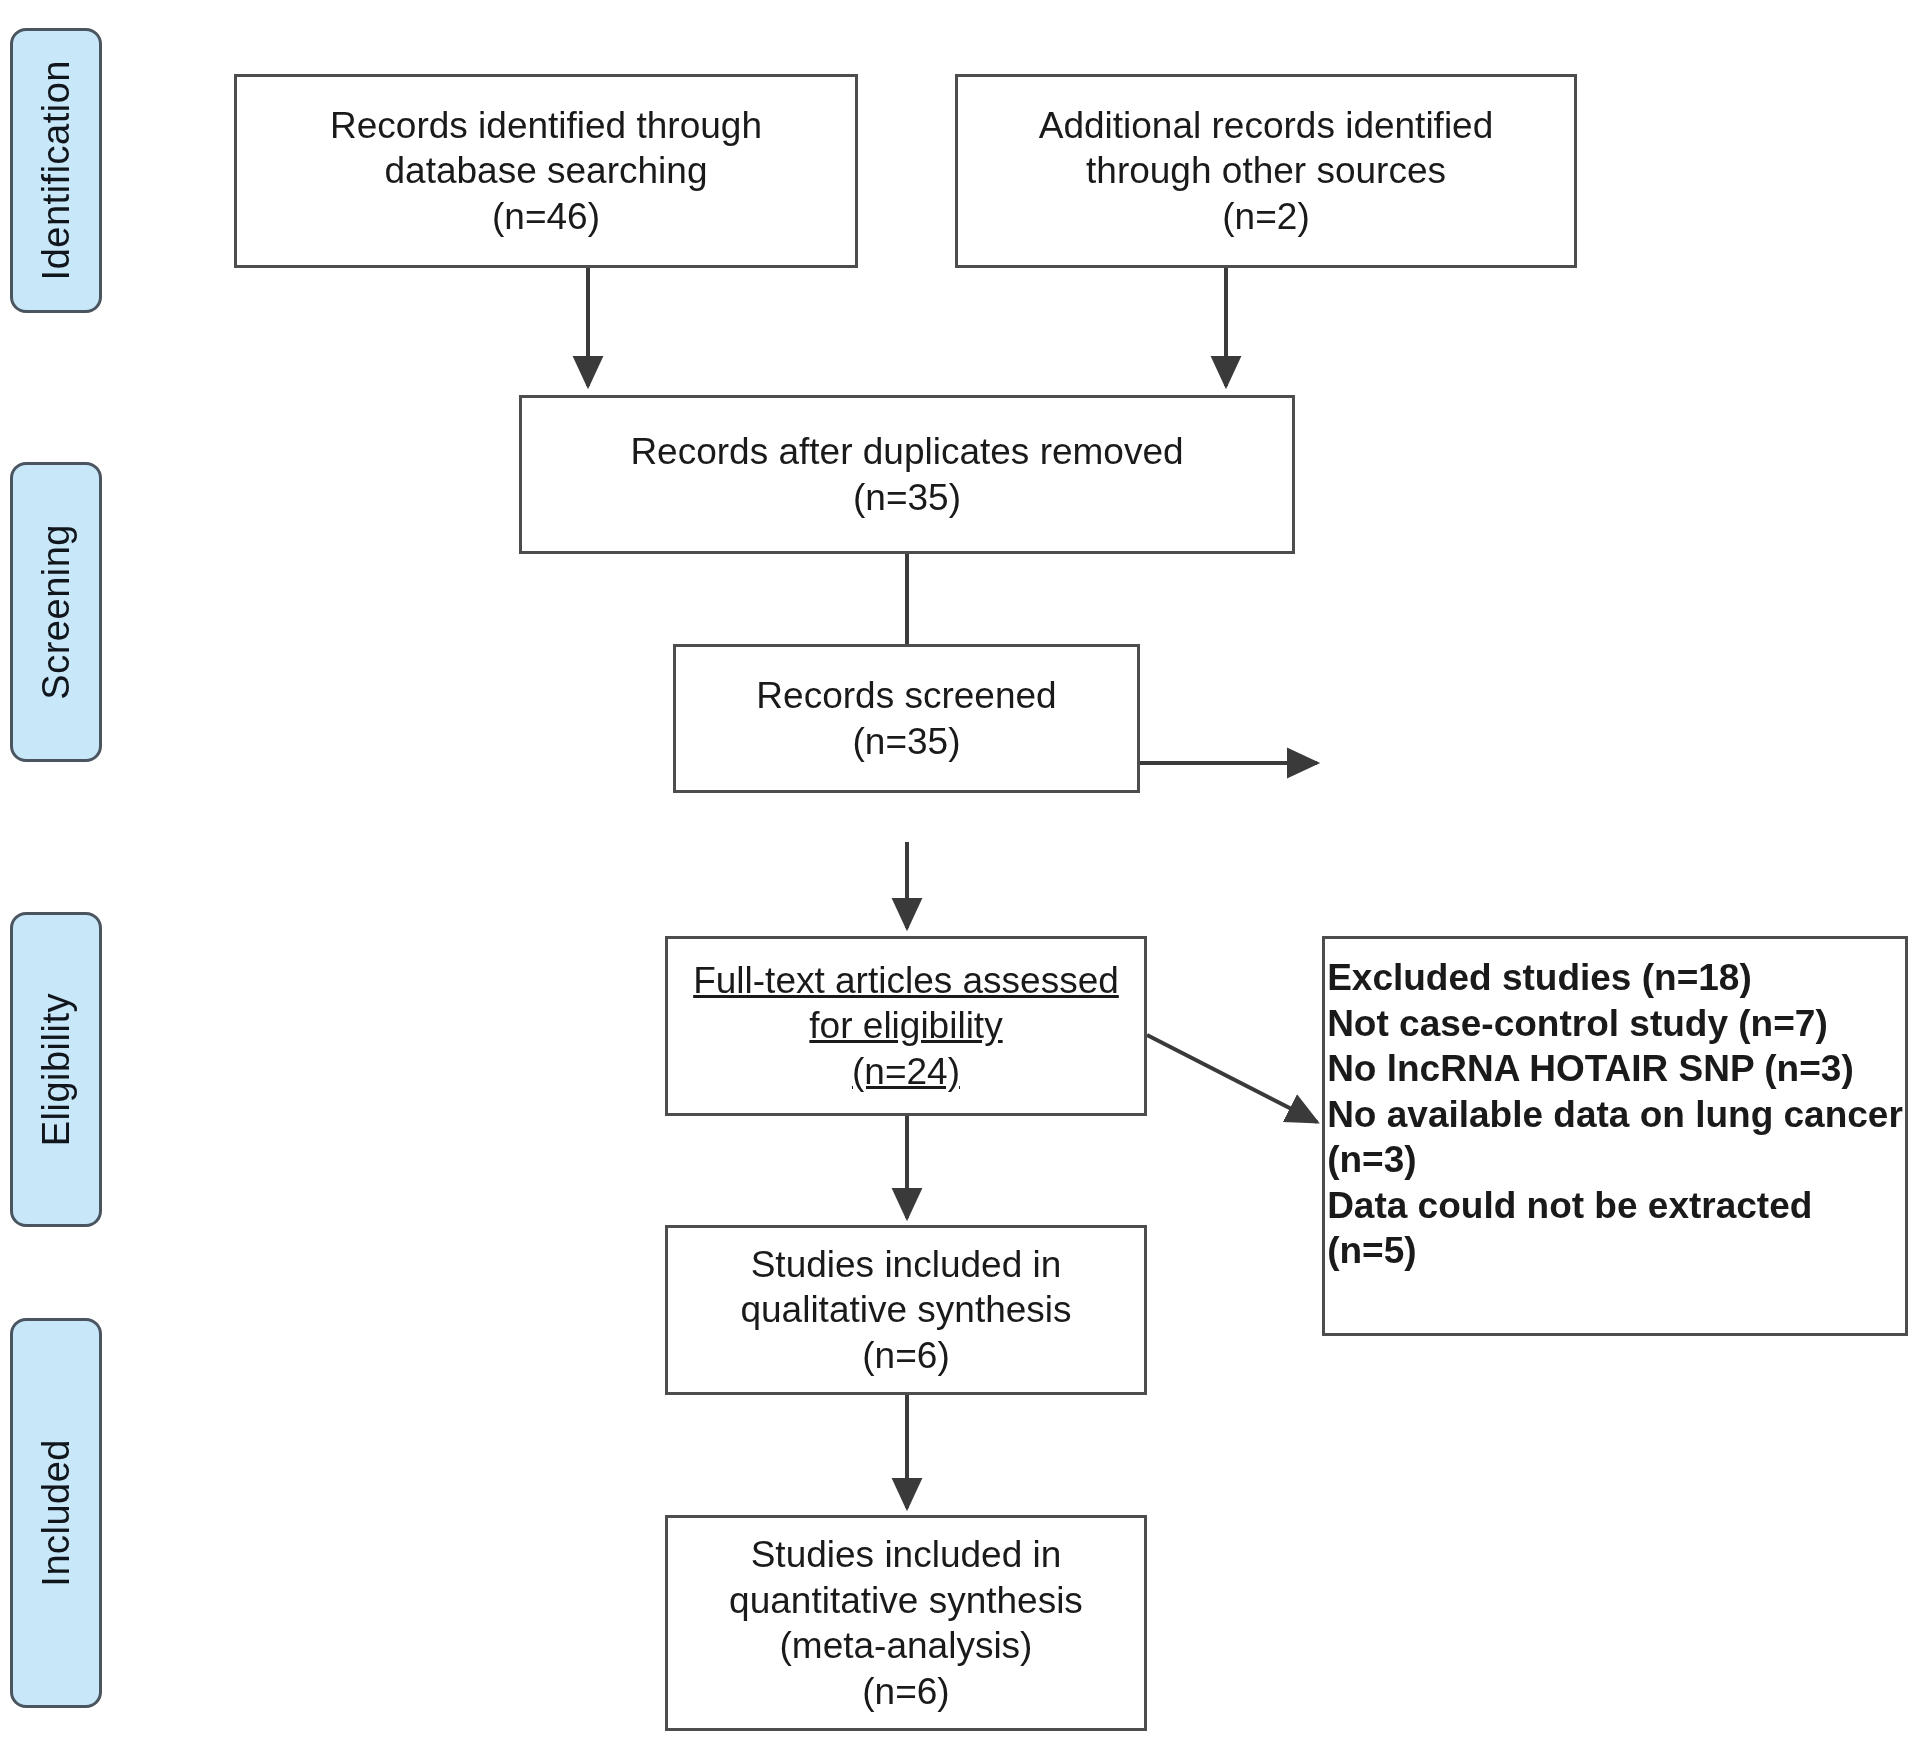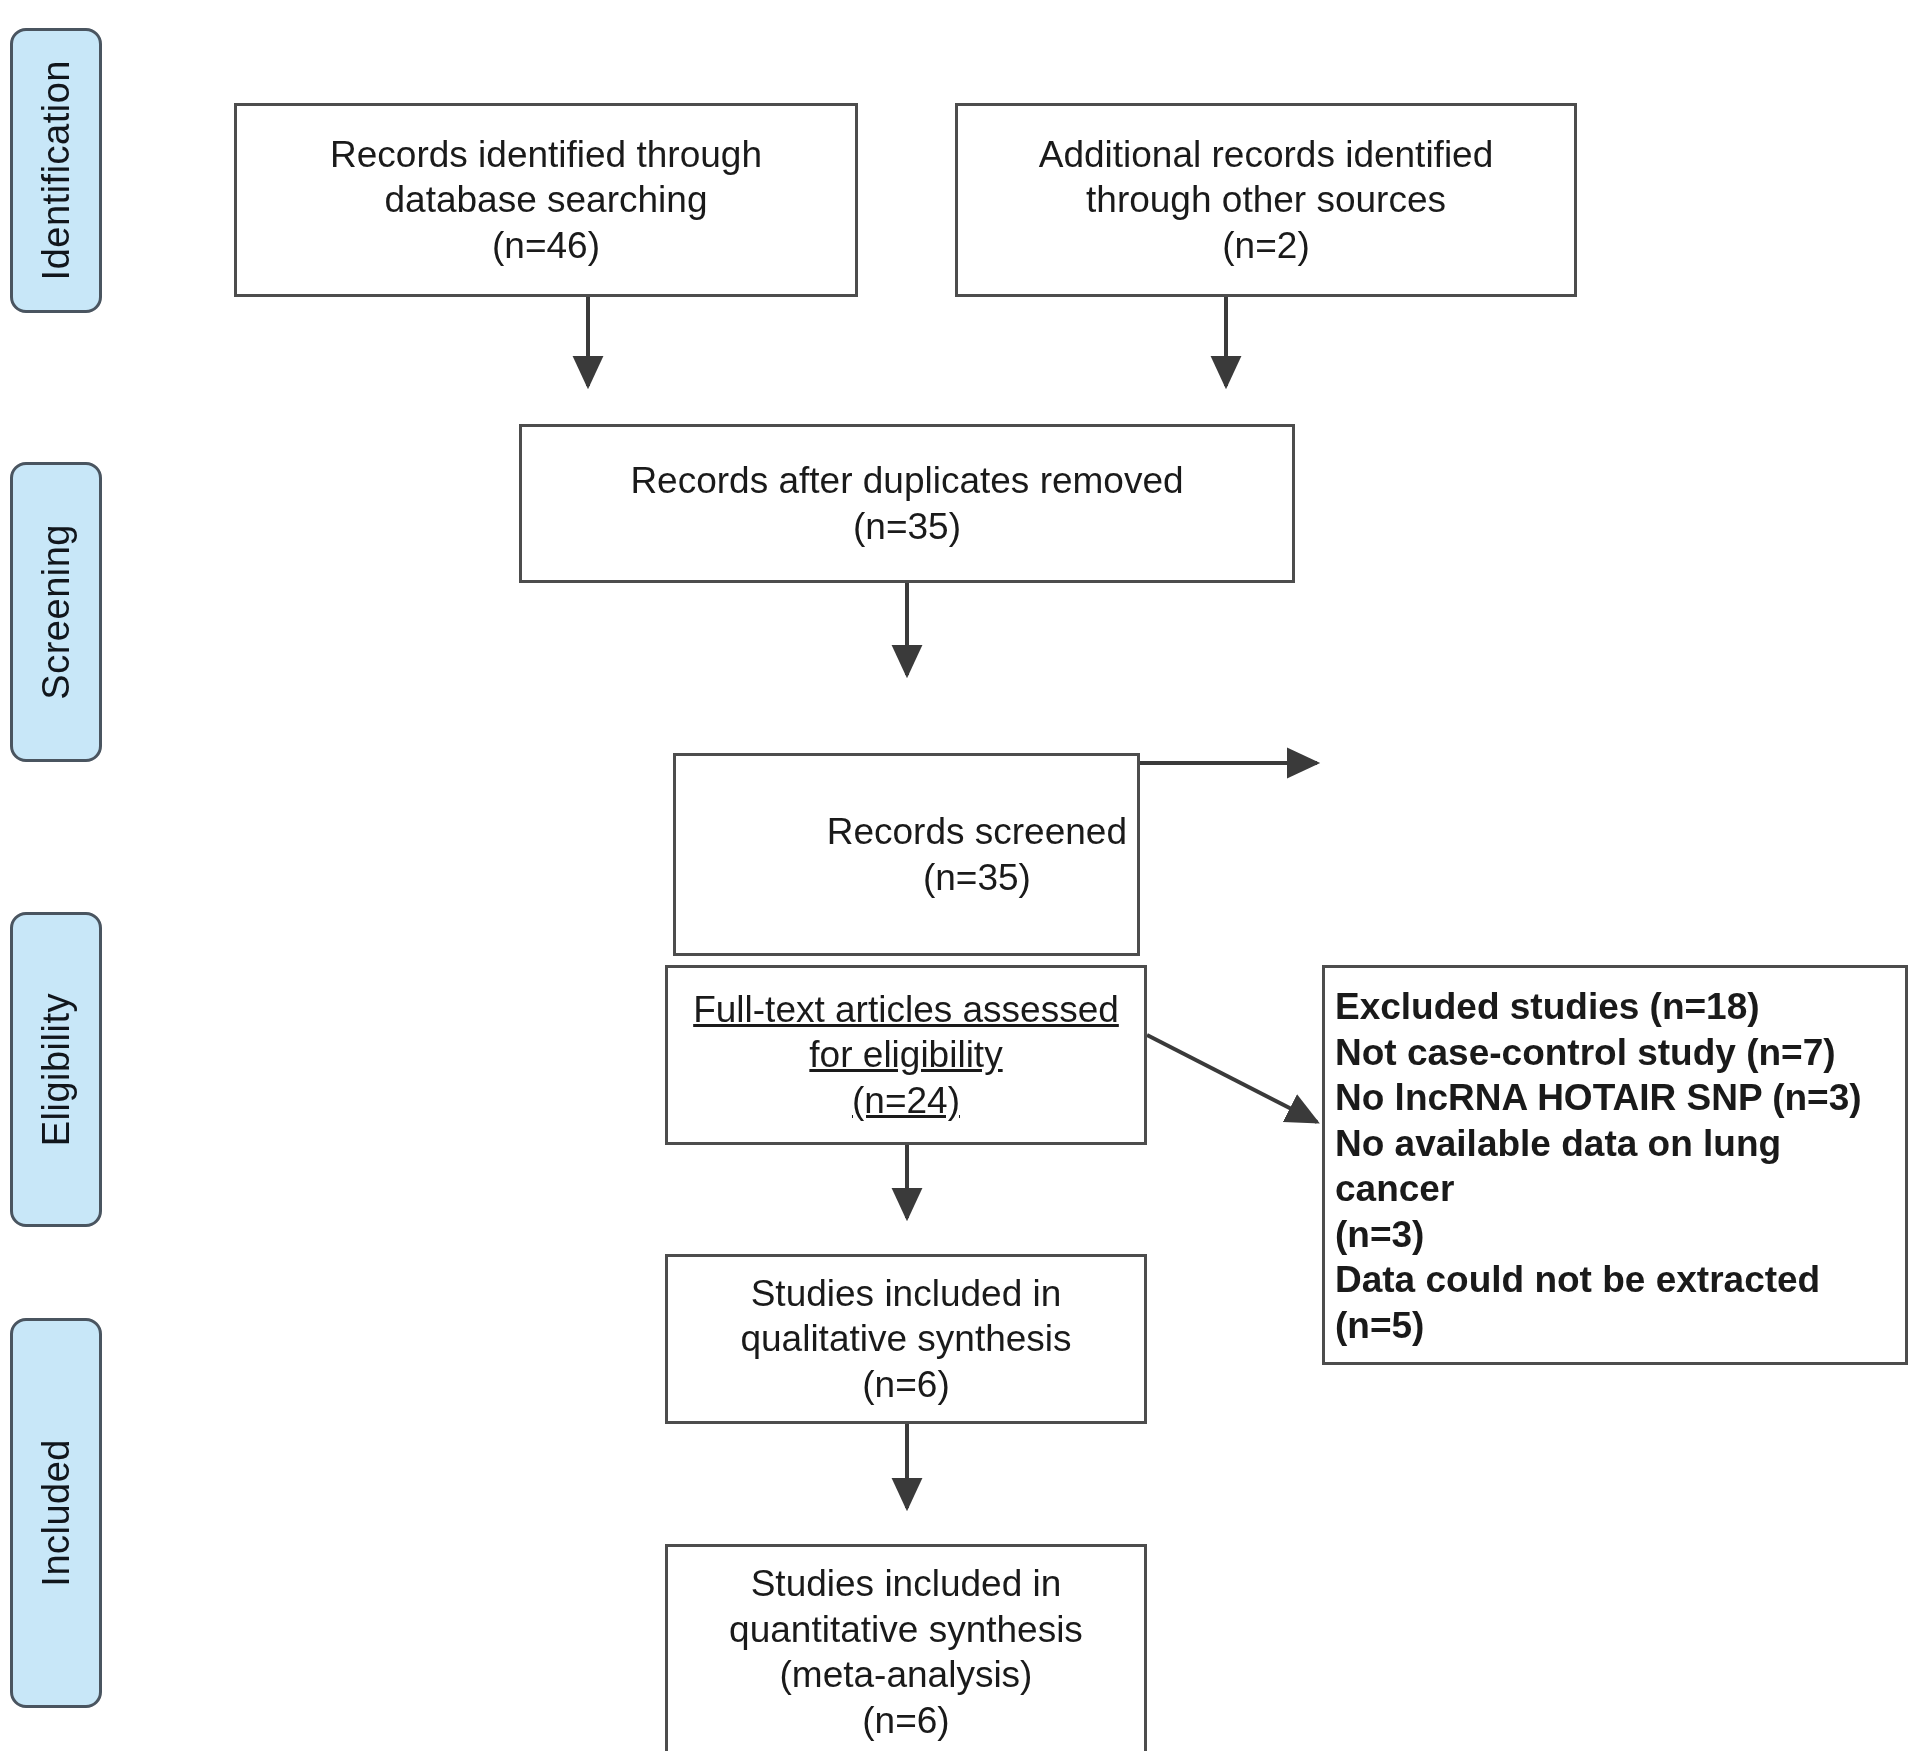--- a/index.html
+++ b/index.html
@@ -42,22 +42,21 @@
 
   
   .flow-box {
     position: absolute;
     background: #ffffff;
     border: 3px solid #4d4d4d;
     box-sizing: border-box;
     display: flex;
     align-items: center;
     justify-content: center;
-    padding: 6px 10px;
-    margin-top: 29px;
+    padding: 6px 0;
   }
   .flow-text {
     font-size: 37px;
     line-height: 1.23;
     text-align: center;
     color: #1a1a1a;
     white-space: pre-line;
     font-family: "Liberation Sans", sans-serif;
   }
   .flow-text.left-align {
@@ -134,21 +133,21 @@
     <div class="flow-text">Additional records identified
 through other sources
 (n=2)</div>
   </div>
 
   <div class="flow-box" style="left:519px; top:395px; width:776px; height:159px;align-items:center;">
     <div class="flow-text">Records after duplicates removed
 (n=35)</div>
   </div>
 
-  <div class="flow-box" style="left:673px; top:724px; width:467px; height:203px;justify-content:flex-end;">
+  <div class="flow-box" style="left:673px; top:644px; width:467px; height:149px;">
     <div class="flow-text">Records screened
 (n=35)</div>
   </div>
 
 
   <div class="flow-box" style="left:665px; top:936px; width:482px; height:180px;text-decoration:underline;">
     <div class="flow-text">Full-text articles assessed
 for eligibility
 (n=24)</div>
   </div>

